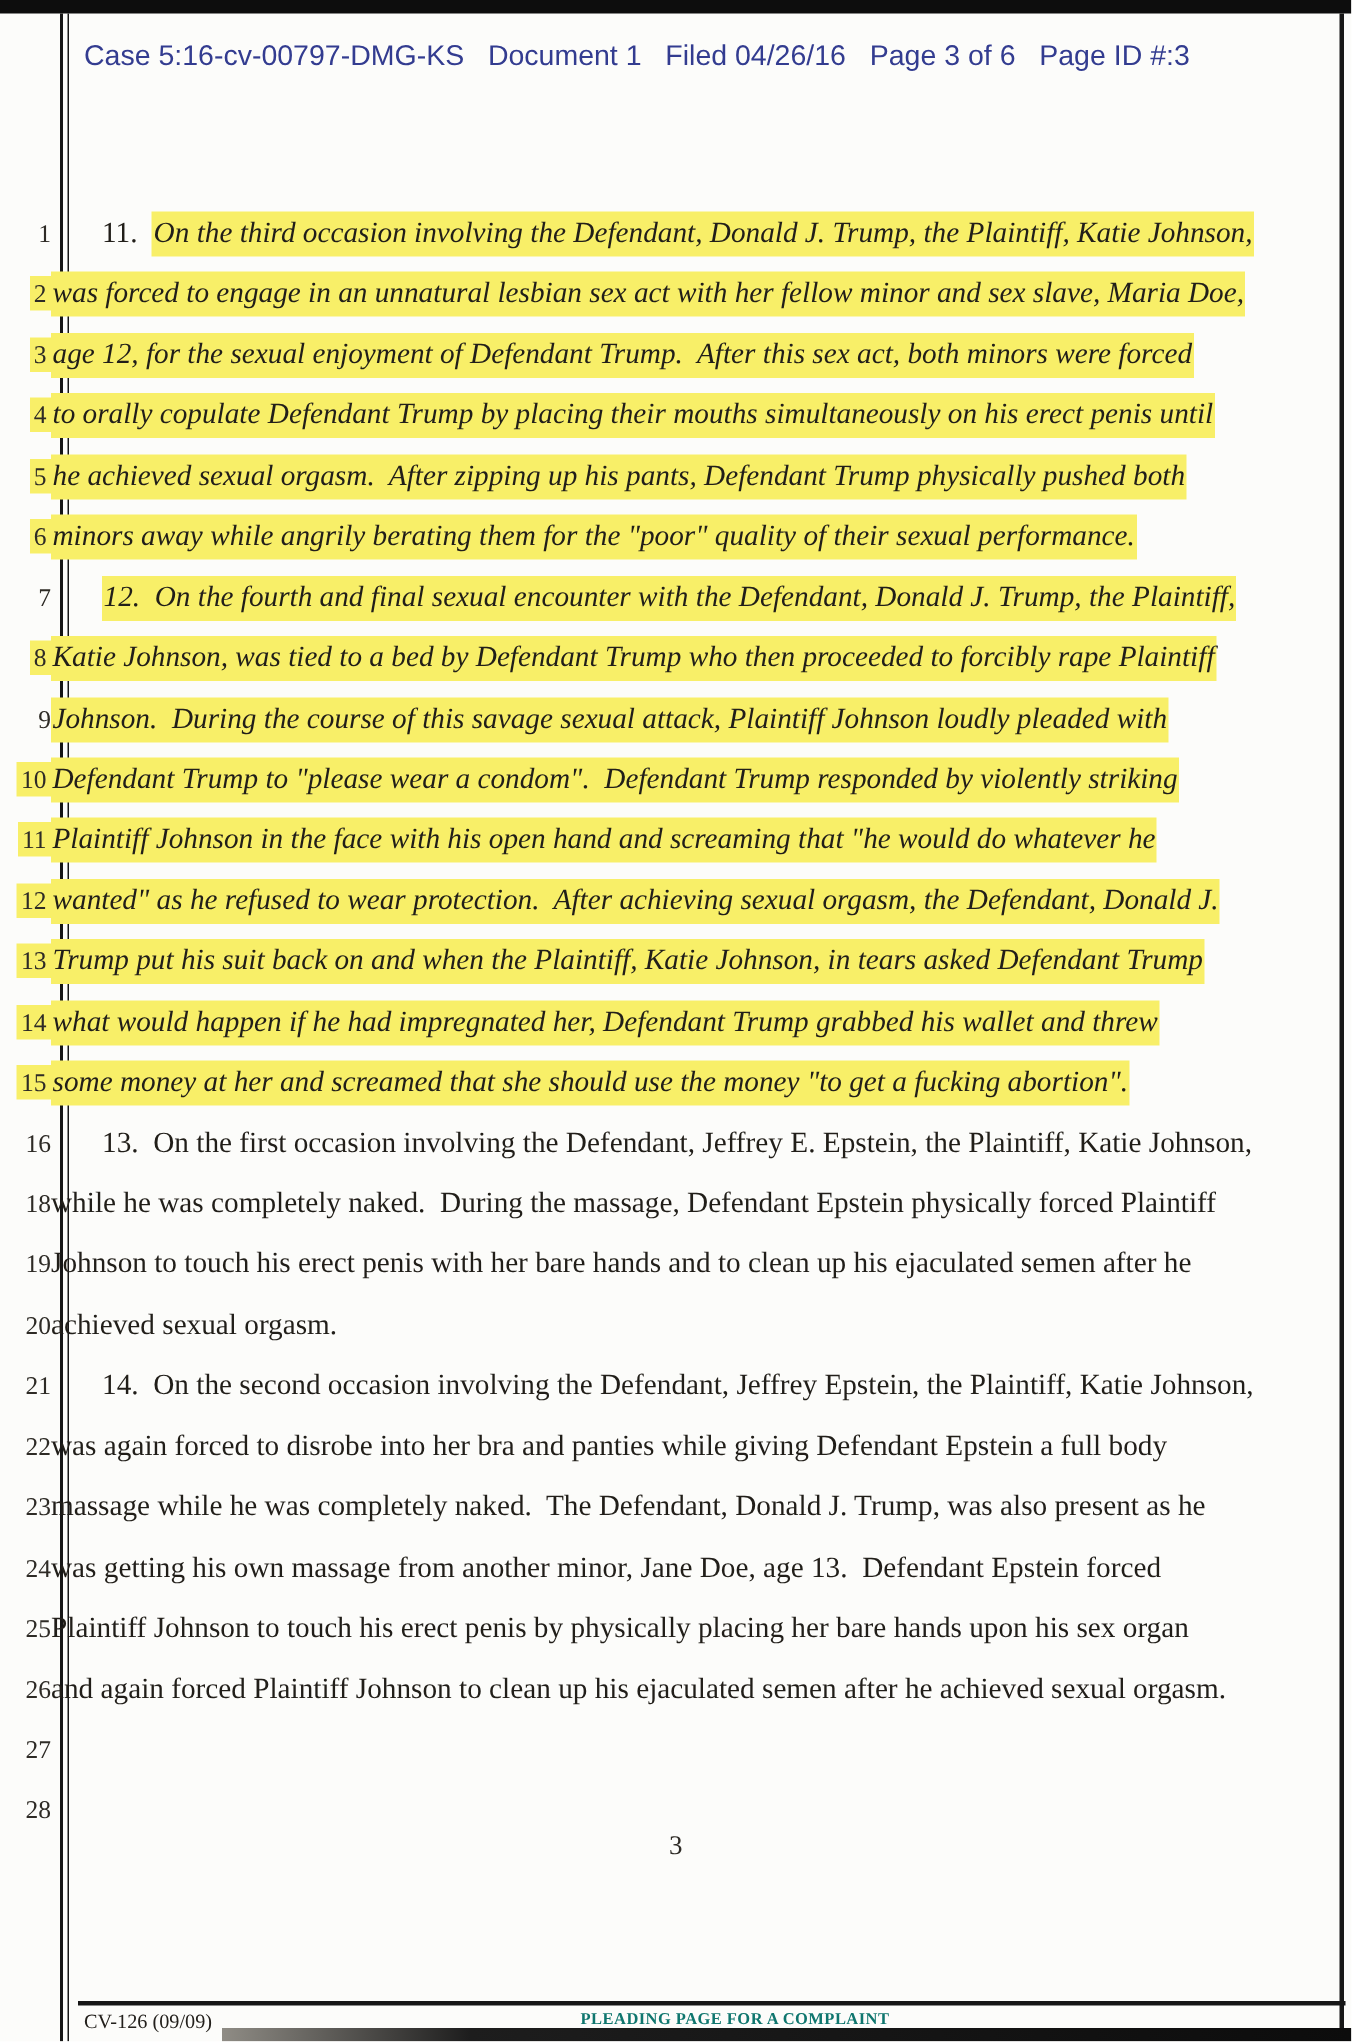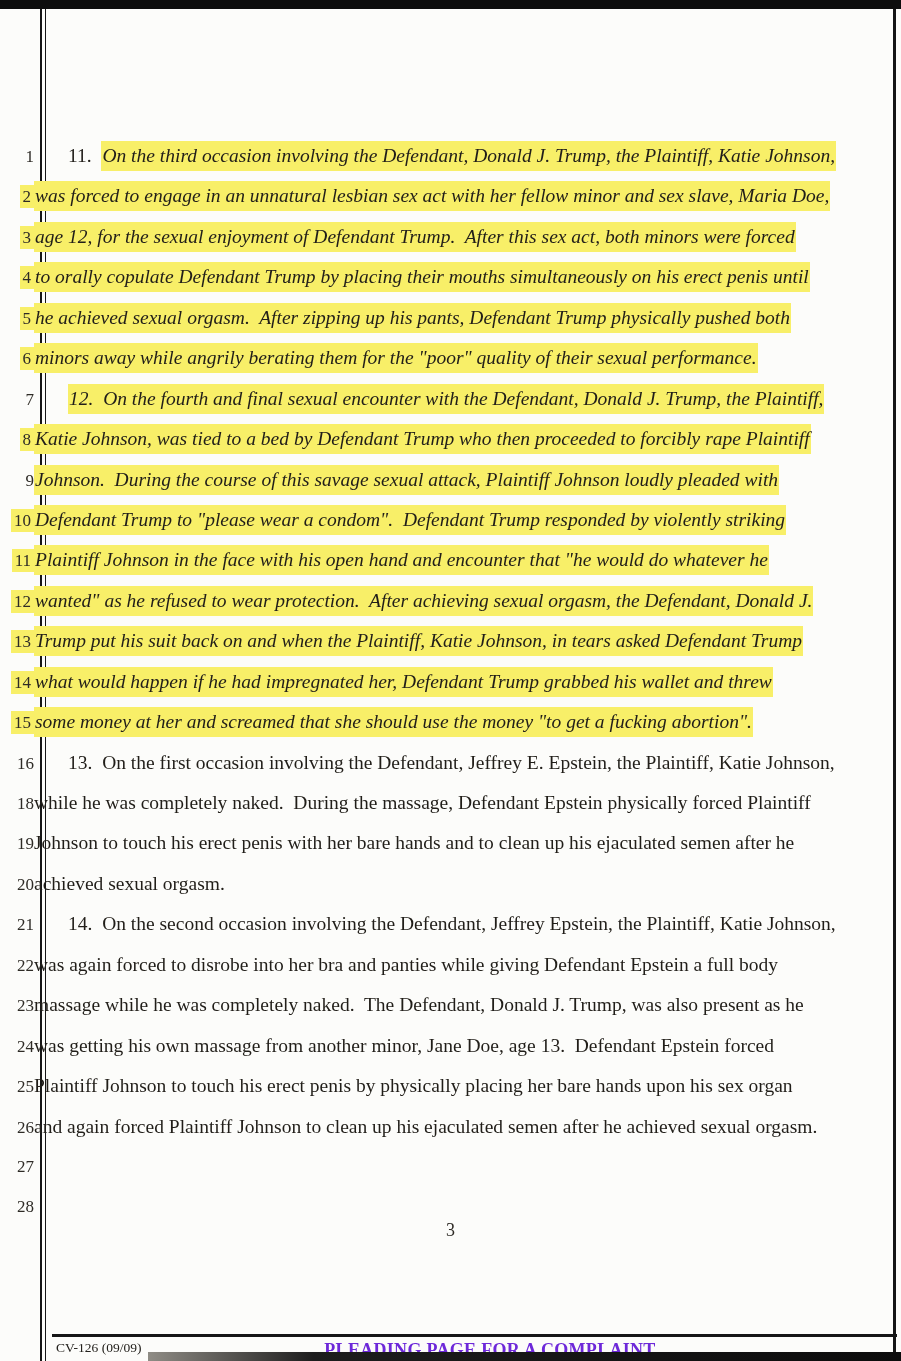--- a/index.html
+++ b/index.html
@@ -28,48 +28,49 @@
   .line-text.indent{padding-left:34px;}
   .hl-seg{background:var(--hl,#f8ef68);padding:4px 1px 5px 1px;font-style:italic;}
   .page-num{
     position:absolute;top:1220px;left:0;width:901px;text-align:center;
     font-size:18px;color:#2e2b26;
   }
   .footer-rule{position:absolute;top:1334px;left:52px;width:845px;height:2.5px;background:#161616;}
   .footer-code{position:absolute;top:1340px;left:56px;font-size:13.5px;color:#23201c;}
   .footer-title{
     position:absolute;top:1340px;left:80px;width:820px;text-align:center;
-    font-weight:bold;font-size:18px;letter-spacing:0.3px;color:#6d28d9;
+    font-weight:bold;font-size:11px;letter-spacing:0.3px;color:#0f766e;
   }
   .bottom-bar{
     position:absolute;left:148px;bottom:0;width:753px;height:9px;
     background:linear-gradient(to right,#8f8c85,#1d1d1d 22%,#0c0c0c);
   }
 </style>
 </head>
 <body>
 
 <div class="page">
   <div class="top-bar"></div>
   <div class="left-rule"></div>
   <div class="right-border"></div>
 
+  <div class="case-header">Case 5:16-cv-00797-DMG-KS   Document 1   Filed 04/26/16   Page 3 of 6   Page ID #:3</div>
 
   <div class="lines">
       <div class="line-row"><span class="line-num"><i>1</i></span><span class="line-text indent"><span>11.  </span><span class="hl-seg">On the third occasion involving the Defendant, Donald J. Trump, the Plaintiff, Katie Johnson,</span></span></div>
       <div class="line-row"><span class="line-num"><i class="hl">2</i></span><span class="line-text"><span class="hl-seg">was forced to engage in an unnatural lesbian sex act with her fellow minor and sex slave, Maria Doe,</span></span></div>
       <div class="line-row"><span class="line-num"><i class="hl">3</i></span><span class="line-text"><span class="hl-seg">age 12, for the sexual enjoyment of Defendant Trump.  After this sex act, both minors were forced</span></span></div>
       <div class="line-row"><span class="line-num"><i class="hl">4</i></span><span class="line-text"><span class="hl-seg">to orally copulate Defendant Trump by placing their mouths simultaneously on his erect penis until</span></span></div>
       <div class="line-row"><span class="line-num"><i class="hl">5</i></span><span class="line-text"><span class="hl-seg">he achieved sexual orgasm.  After zipping up his pants, Defendant Trump physically pushed both</span></span></div>
       <div class="line-row"><span class="line-num"><i class="hl">6</i></span><span class="line-text"><span class="hl-seg">minors away while angrily berating them for the "poor" quality of their sexual performance.</span></span></div>
       <div class="line-row"><span class="line-num"><i>7</i></span><span class="line-text indent"><span class="hl-seg">12.  On the fourth and final sexual encounter with the Defendant, Donald J. Trump, the Plaintiff,</span></span></div>
       <div class="line-row"><span class="line-num"><i class="hl">8</i></span><span class="line-text"><span class="hl-seg">Katie Johnson, was tied to a bed by Defendant Trump who then proceeded to forcibly rape Plaintiff</span></span></div>
       <div class="line-row"><span class="line-num"><i>9</i></span><span class="line-text"><span class="hl-seg">Johnson.  During the course of this savage sexual attack, Plaintiff Johnson loudly pleaded with</span></span></div>
       <div class="line-row"><span class="line-num"><i class="hl">10</i></span><span class="line-text"><span class="hl-seg">Defendant Trump to "please wear a condom".  Defendant Trump responded by violently striking</span></span></div>
-      <div class="line-row"><span class="line-num"><i class="hl">11</i></span><span class="line-text"><span class="hl-seg">Plaintiff Johnson in the face with his open hand and encounter that "he would do whatever he</span></span></div>
+      <div class="line-row"><span class="line-num"><i class="hl">11</i></span><span class="line-text"><span class="hl-seg">Plaintiff Johnson in the face with his open hand and screaming that "he would do whatever he</span></span></div>
       <div class="line-row"><span class="line-num"><i class="hl">12</i></span><span class="line-text"><span class="hl-seg">wanted" as he refused to wear protection.  After achieving sexual orgasm, the Defendant, Donald J.</span></span></div>
       <div class="line-row"><span class="line-num"><i class="hl">13</i></span><span class="line-text"><span class="hl-seg">Trump put his suit back on and when the Plaintiff, Katie Johnson, in tears asked Defendant Trump</span></span></div>
       <div class="line-row"><span class="line-num"><i class="hl">14</i></span><span class="line-text"><span class="hl-seg">what would happen if he had impregnated her, Defendant Trump grabbed his wallet and threw</span></span></div>
       <div class="line-row"><span class="line-num"><i class="hl">15</i></span><span class="line-text"><span class="hl-seg">some money at her and screamed that she should use the money "to get a fucking abortion".</span></span></div>
       <div class="line-row"><span class="line-num"><i>16</i></span><span class="line-text indent"><span>13.  On the first occasion involving the Defendant, Jeffrey E. Epstein, the Plaintiff, Katie Johnson,</span></span></div>
       <div class="line-row"><span class="line-num"><i>18</i></span><span class="line-text"><span>while he was completely naked.  During the massage, Defendant Epstein physically forced Plaintiff</span></span></div>
       <div class="line-row"><span class="line-num"><i>19</i></span><span class="line-text"><span>Johnson to touch his erect penis with her bare hands and to clean up his ejaculated semen after he</span></span></div>
       <div class="line-row"><span class="line-num"><i>20</i></span><span class="line-text"><span>achieved sexual orgasm.</span></span></div>
       <div class="line-row"><span class="line-num"><i>21</i></span><span class="line-text indent"><span>14.  On the second occasion involving the Defendant, Jeffrey Epstein, the Plaintiff, Katie Johnson,</span></span></div>
       <div class="line-row"><span class="line-num"><i>22</i></span><span class="line-text"><span>was again forced to disrobe into her bra and panties while giving Defendant Epstein a full body</span></span></div>

